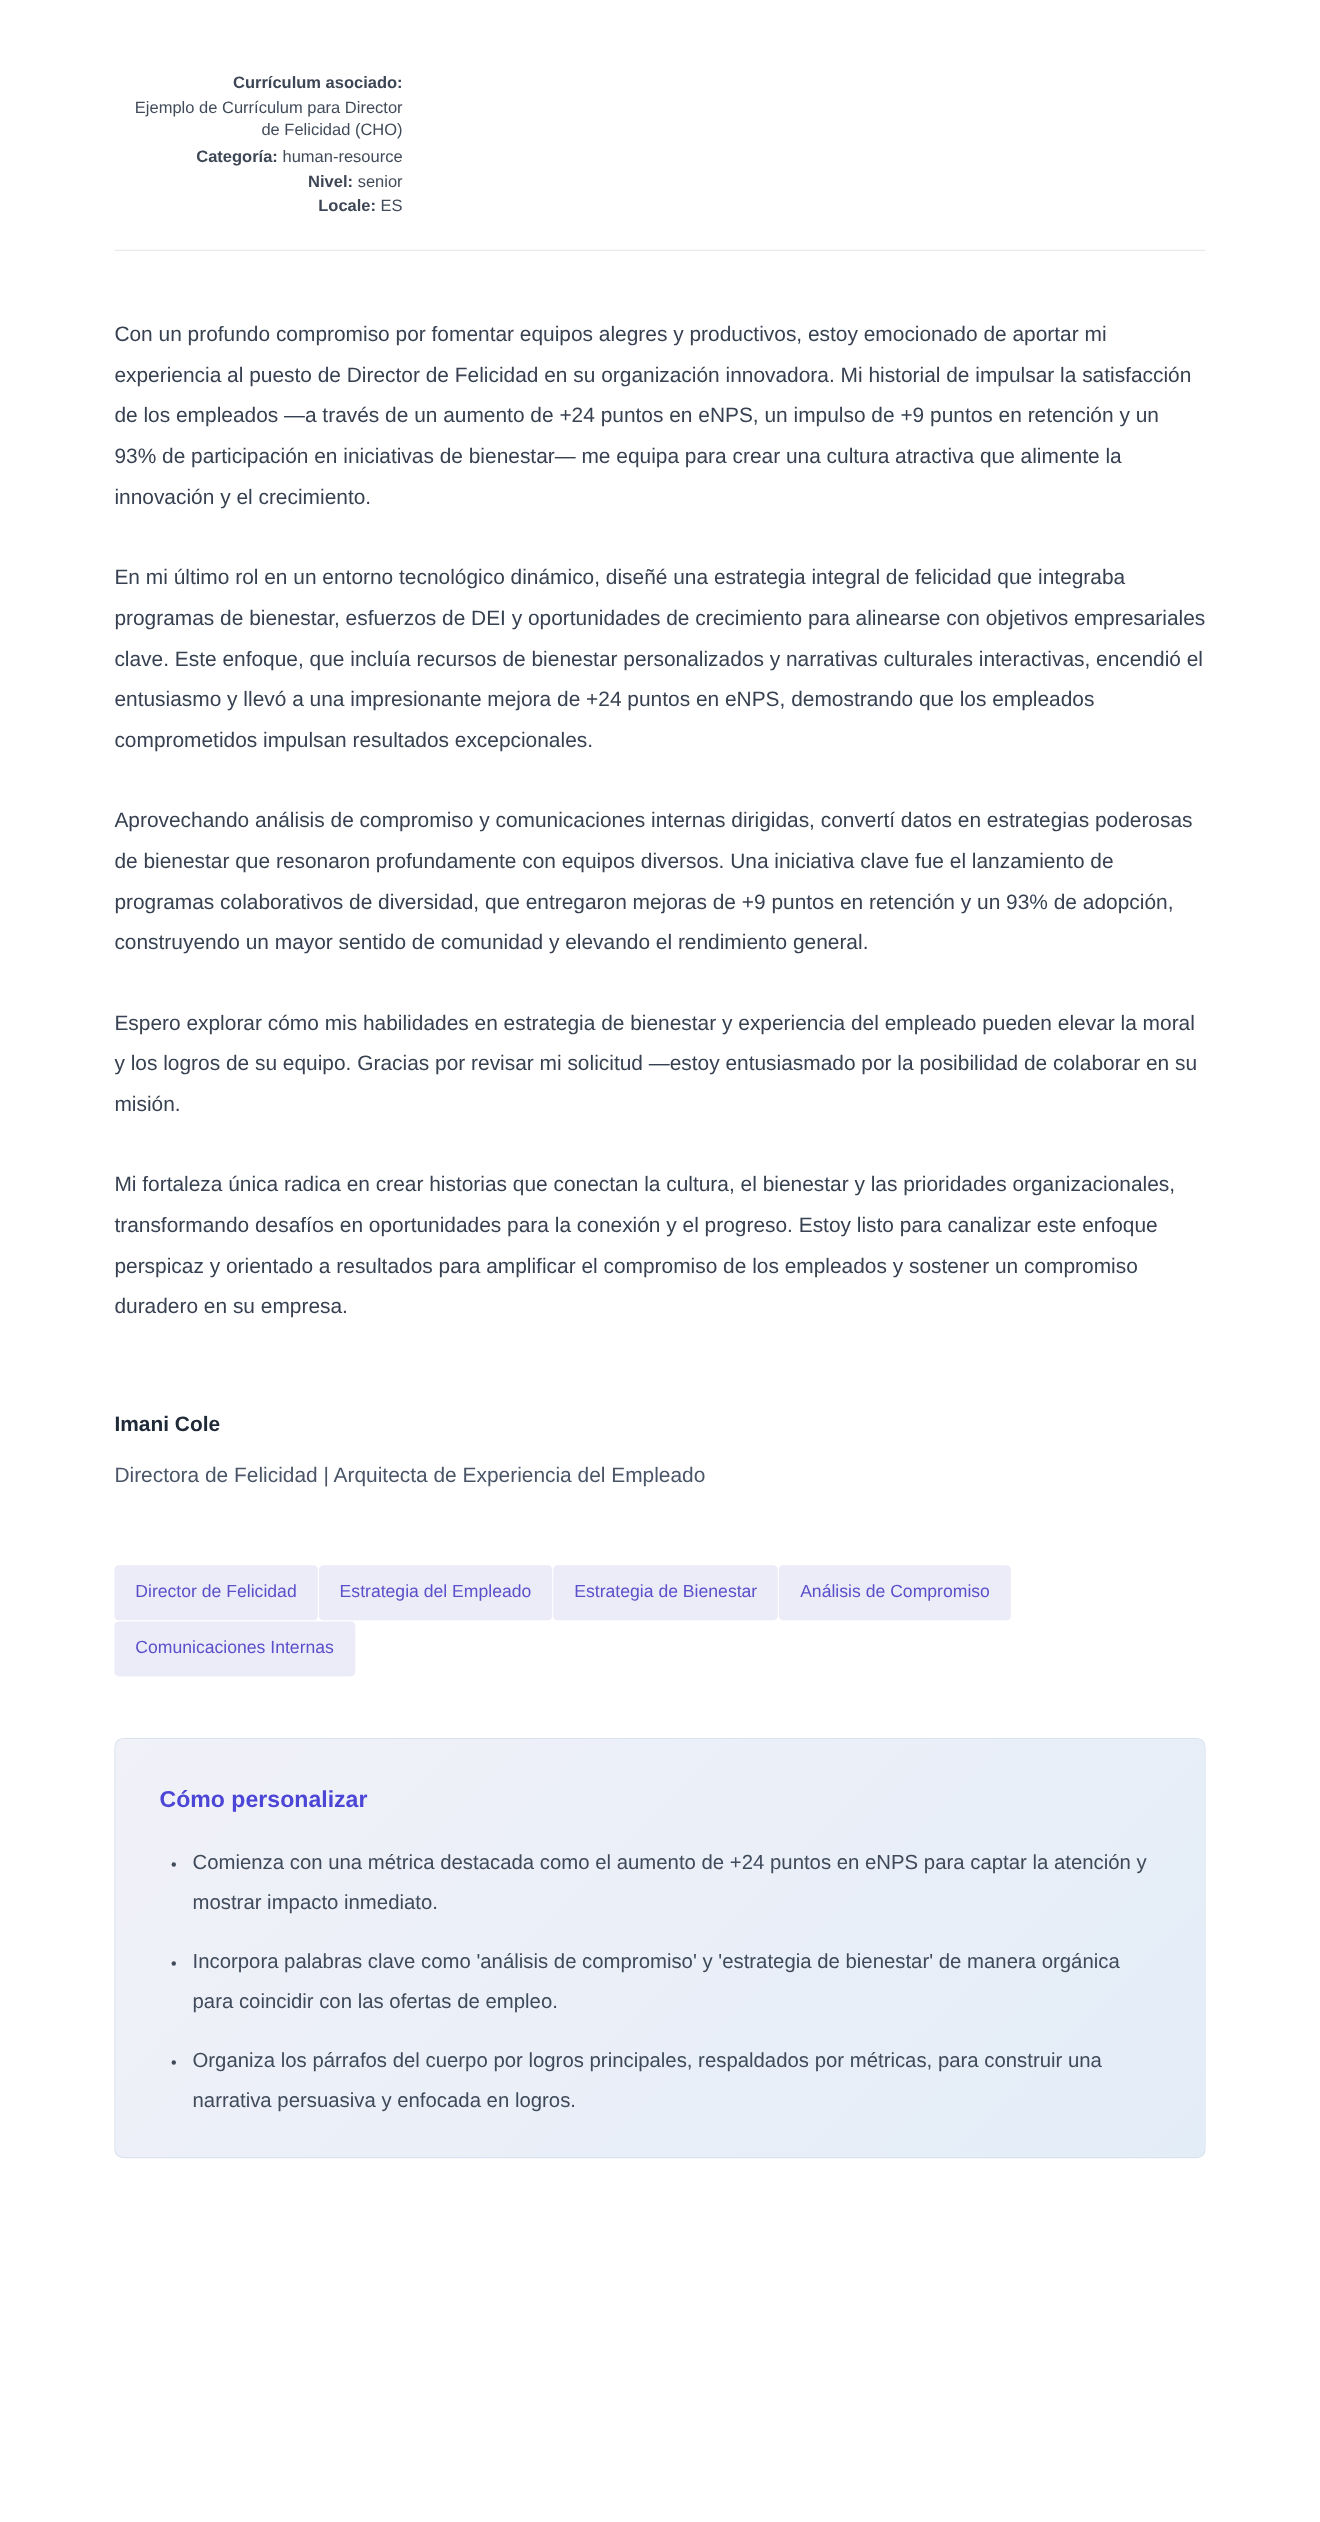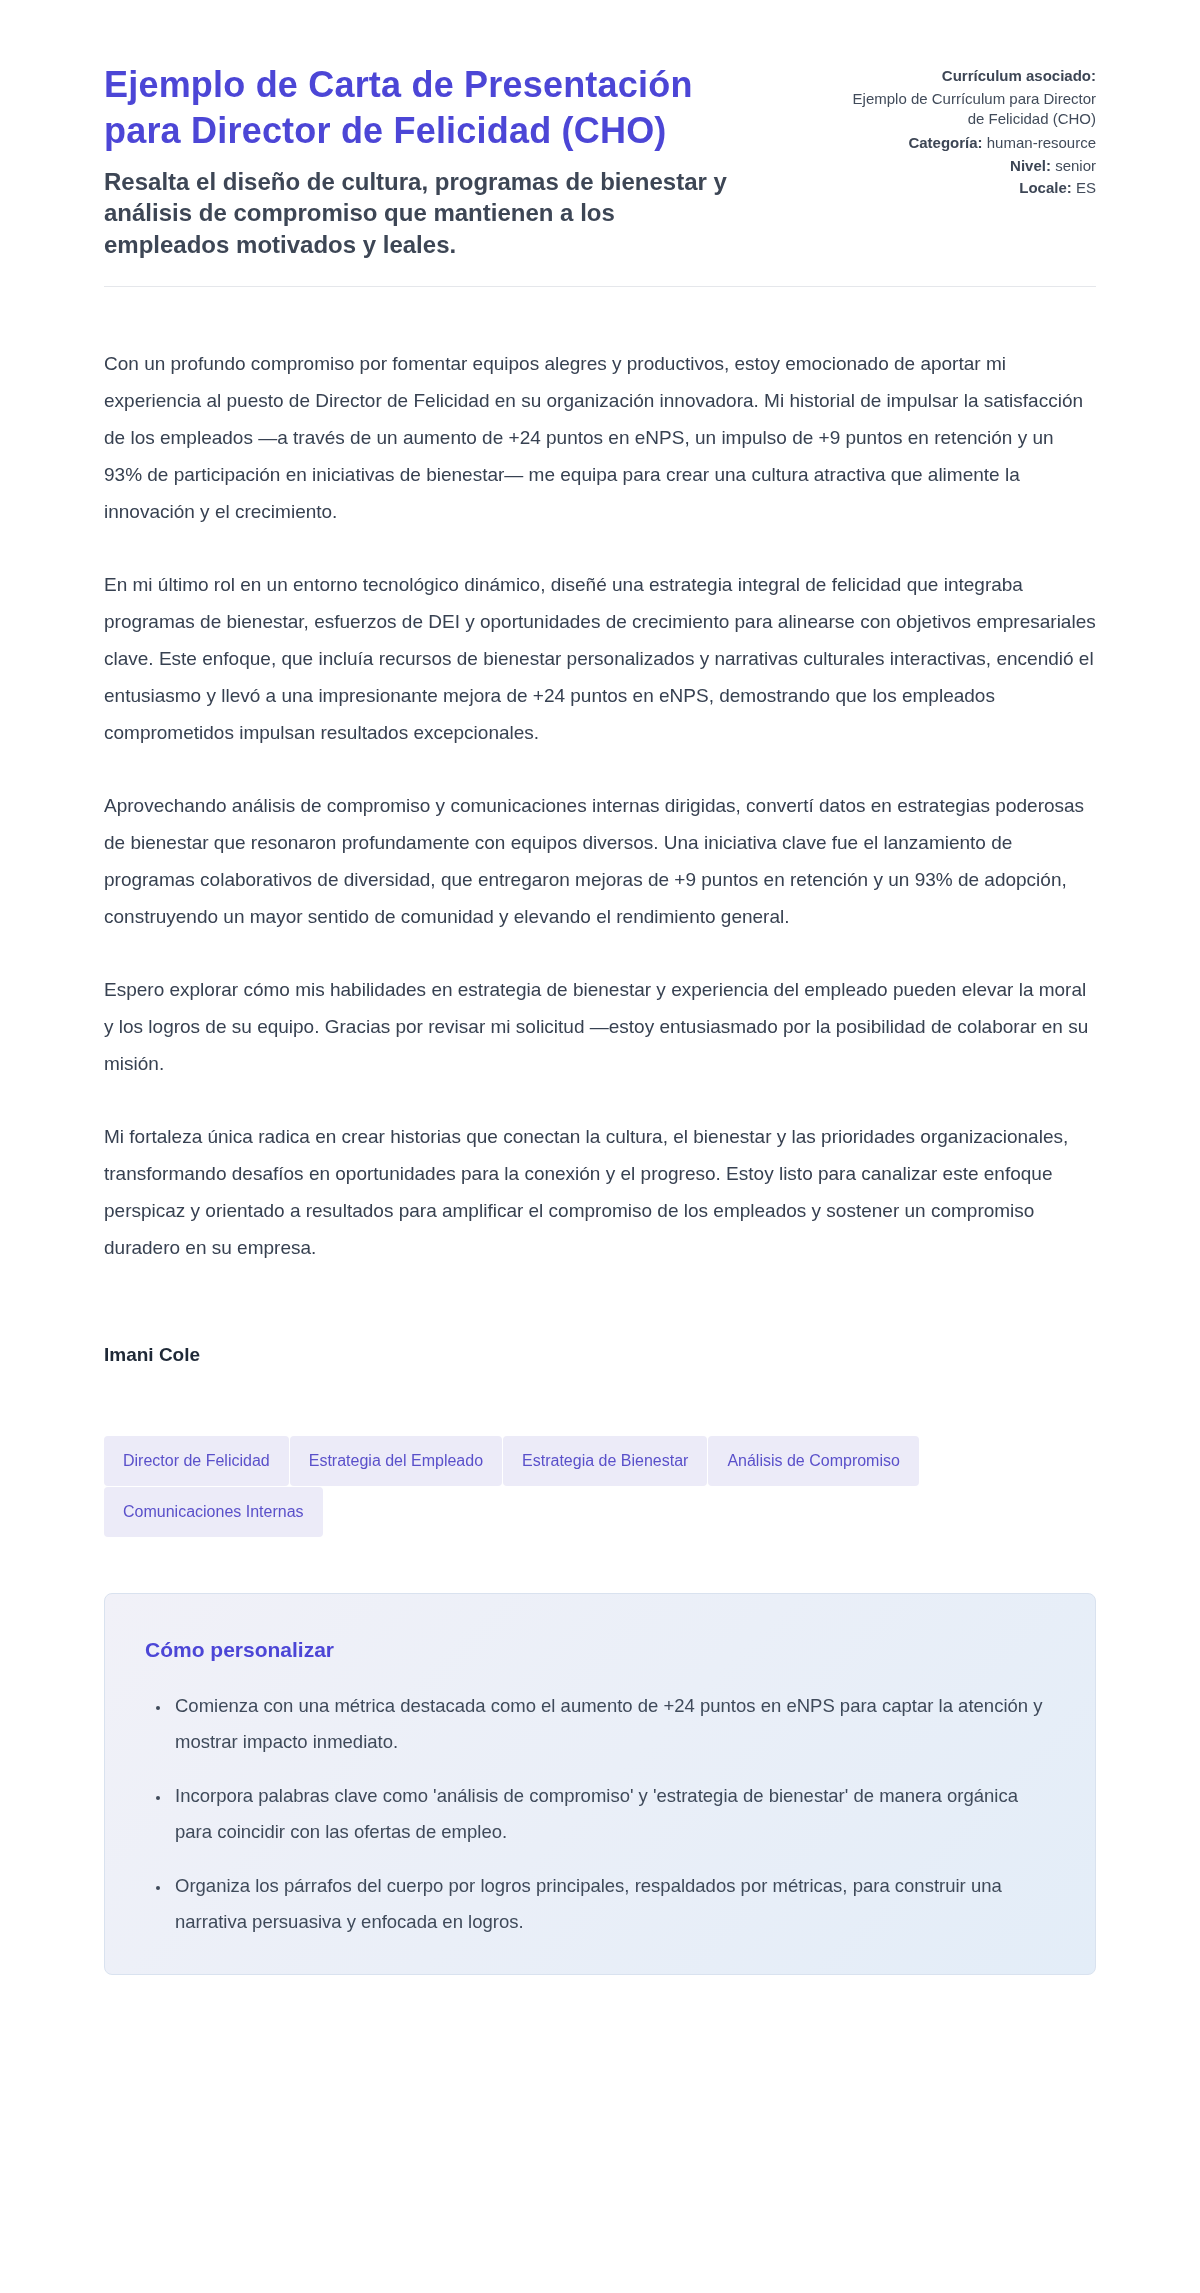--- a/index.html
+++ b/index.html
@@ -147,24 +147,20 @@
   }
   .callout-list li::marker{color:#3f4a5a;font-size:14px;}
   .callout-list li:last-child{margin-bottom:0;}
 </style>
 </head>
 <body>
 
 <div class="page">
 
   <div class="header">
-    <div class="title-block">
-      <h1 class="page-title">Ejemplo de Carta de Presentación para Director de Felicidad (CHO)</h1>
-      <div class="page-subtitle">Resalta el diseño de cultura, programas de bienestar y análisis de compromiso que mantienen a los empleados motivados y leales.</div>
-    </div>
 
     <div class="meta-block">
       <div class="meta-line">
         <span class="meta-label">Currículum asociado:</span>
       </div>
       <div class="meta-line">
         <span class="meta-value">Ejemplo de Currículum para Director de Felicidad (CHO)</span>
       </div>
       <div class="meta-line spaced">
         <span class="meta-label">Categoría:</span>
@@ -186,20 +182,21 @@
   <div class="letter">
     <p class="para">Con un profundo compromiso por fomentar equipos alegres y productivos, estoy emocionado de aportar mi experiencia al puesto de Director de Felicidad en su organización innovadora. Mi historial de impulsar la satisfacción de los empleados —a través de un aumento de +24 puntos en eNPS, un impulso de +9 puntos en retención y un 93% de participación en iniciativas de bienestar— me equipa para crear una cultura atractiva que alimente la innovación y el crecimiento.</p>
     <p class="para">En mi último rol en un entorno tecnológico dinámico, diseñé una estrategia integral de felicidad que integraba programas de bienestar, esfuerzos de DEI y oportunidades de crecimiento para alinearse con objetivos empresariales clave. Este enfoque, que incluía recursos de bienestar personalizados y narrativas culturales interactivas, encendió el entusiasmo y llevó a una impresionante mejora de +24 puntos en eNPS, demostrando que los empleados comprometidos impulsan resultados excepcionales.</p>
     <p class="para">Aprovechando análisis de compromiso y comunicaciones internas dirigidas, convertí datos en estrategias poderosas de bienestar que resonaron profundamente con equipos diversos. Una iniciativa clave fue el lanzamiento de programas colaborativos de diversidad, que entregaron mejoras de +9 puntos en retención y un 93% de adopción, construyendo un mayor sentido de comunidad y elevando el rendimiento general.</p>
     <p class="para">Espero explorar cómo mis habilidades en estrategia de bienestar y experiencia del empleado pueden elevar la moral y los logros de su equipo. Gracias por revisar mi solicitud —estoy entusiasmado por la posibilidad de colaborar en su misión.</p>
     <p class="para">Mi fortaleza única radica en crear historias que conectan la cultura, el bienestar y las prioridades organizacionales, transformando desafíos en oportunidades para la conexión y el progreso. Estoy listo para canalizar este enfoque perspicaz y orientado a resultados para amplificar el compromiso de los empleados y sostener un compromiso duradero en su empresa.</p>
   </div>
 
   <div class="signature">
     <div class="signature-name">Imani Cole</div>
+    <div class="signature-role">Directora de Felicidad | Arquitecta de Experiencia del Empleado</div>
   </div>
 
   <div class="tags">
     <span class="tag-chip">Director de Felicidad</span>
     <span class="tag-chip">Estrategia del Empleado</span>
     <span class="tag-chip">Estrategia de Bienestar</span>
     <span class="tag-chip">Análisis de Compromiso</span>
     <span class="tag-chip">Comunicaciones Internas</span>
   </div>
 

